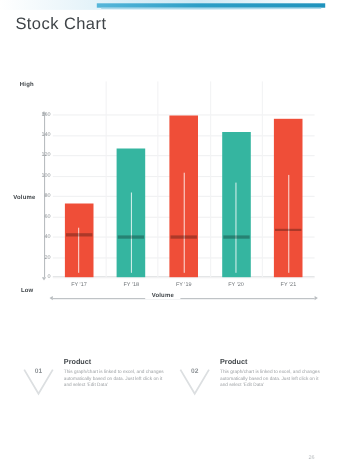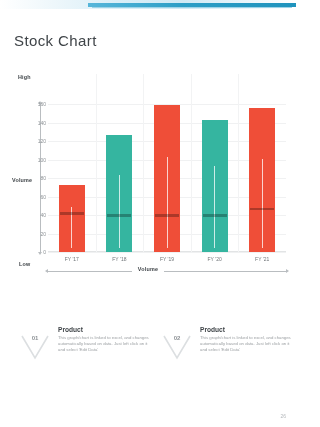--- a/index.html
+++ b/index.html
@@ -21,21 +21,21 @@
     position: absolute; top: 3px; left: 88px; width: 208px; height: 4px;
     background: linear-gradient(90deg, #56b6da 0%, #2c9ec6 45%, #1f93bd 100%);
   }
   .topbar .band-thin {
     position: absolute; top: 7px; left: 92px; width: 200px; height: 1px;
     background: #9ed3e6;
   }
 
   
   .title {
-    position: absolute; top: 32px; left: 14px;
+    position: absolute; top: 13px; left: 14px;
     font-size: 15px; letter-spacing: .4px; color: #3f4448; font-weight: 400;
   }
 
   
   .chart-wrap { position: absolute; top: 74px; left: 0; width: 296px; height: 210px; }
 
   .label-high {
     position: absolute; left: 18px; top: 0px;
     font-size: 5.4px; font-weight: bold; color: #3f4448; letter-spacing: .2px;
   }

